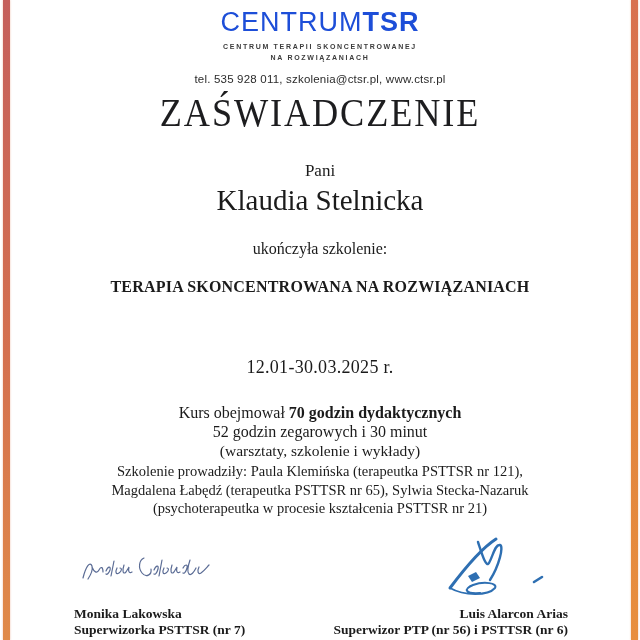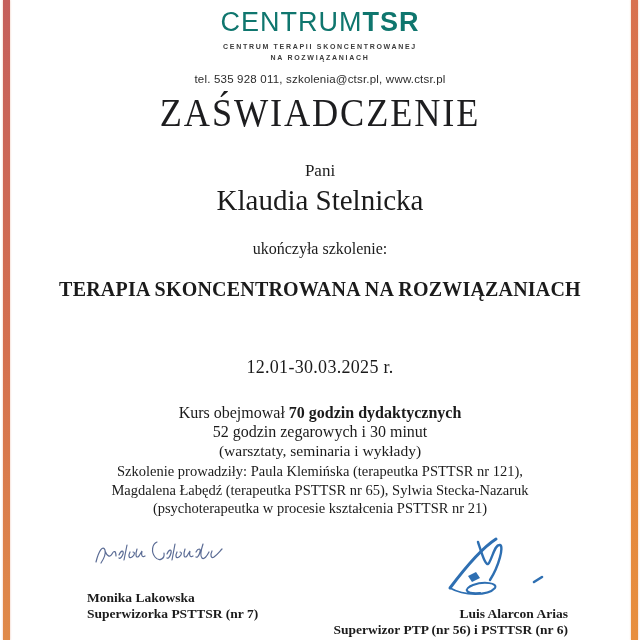--- a/index.html
+++ b/index.html
@@ -5,44 +5,44 @@
   html,body{margin:0;padding:0;background:#fff;}
   .page{position:relative;width:640px;height:640px;background:#ffffff;overflow:hidden;
         font-family:"Liberation Serif",serif;color:#1b1b1b;}
   .stripe{position:absolute;top:0;bottom:0;width:7px;}
   .stripe-left{left:3px;background:linear-gradient(180deg,#c5605c 0%,#d4704f 55%,#e08a49 100%);box-shadow:0 0 2px rgba(220,120,80,.55);}
   .stripe-right{right:2px;background:linear-gradient(180deg,#d8724f 0%,#e0813f 55%,#e88f3e 100%);box-shadow:0 0 2px rgba(230,140,70,.55);}
 
   .abs{position:absolute;left:24px;right:24px;text-align:center;}
 
   .header{top:8px;font-family:"Liberation Sans",sans-serif;}
-  .logo{font-size:27px;letter-spacing:1px;color:#0f766e;line-height:1.1;}
+  .logo{font-size:27px;letter-spacing:1px;color:#1d4ed8;line-height:1.1;}
   .logo-light{font-weight:500;}
   .logo-heavy{font-weight:800;}
   .logo-sub{margin-top:3px;font-size:7px;font-weight:700;letter-spacing:1.7px;color:#3c3c3c;line-height:1.6;}
   .contact{margin-top:10px;font-size:11.5px;font-weight:500;letter-spacing:.2px;color:#2b2b2b;}
 
   .title{top:90px;margin:0;font-weight:400;font-size:39px;letter-spacing:2px;color:#1d1d1f;
          transform:scaleX(.93);transform-origin:center;}
 
   .salutation{top:161px;font-size:17px;}
   .name{top:184px;font-size:29px;}
   .completion{top:240px;font-size:16px;}
 
-  .course{top:276px;font-size:20px;font-weight:700;line-height:1.32;letter-spacing:.2px;}
+  .course{top:276px;font-size:16px;font-weight:700;line-height:1.32;letter-spacing:.2px;}
   .dates{top:357px;font-size:18px;letter-spacing:.3px;}
 
   .details{top:402px;}
   .d-hours{font-size:16px;line-height:22px;}
   .d-sub{font-size:16px;line-height:16px;}
   .d-format{font-size:15.5px;line-height:22px;}
   .d-tr{font-size:14.5px;line-height:18.5px;}
 
-  .signatures{position:absolute;left:87px;right:72px;bottom:2px;display:flex;
-              justify-content:space-between;}
+  .signatures{position:absolute;left:74px;right:72px;bottom:2px;display:flex;
+              justify-content:space-between;align-items:flex-end;}
   .sig-name,.sig-role{font-weight:700;font-size:13.5px;line-height:1.18;color:#1b1b1b;}
   .sig-left{text-align:left;}
   .sig-right{text-align:right;}
   .sig-left svg{display:block;margin:0 0 20px 6px;}
   .sig-right svg{display:block;margin:0 22px 4px auto;}
 </style>
 </head>
 <body>
 
 <div class="page">
@@ -66,21 +66,21 @@
 
   <div class="abs course">
     <div>TERAPIA SKONCENTROWANA NA ROZWIĄZANIACH</div>
   </div>
 
   <div class="abs dates">12.01-30.03.2025 r.</div>
 
   <div class="abs details">
     <div class="d-hours"><span>Kurs obejmował </span><strong>70 godzin dydaktycznych</strong></div>
     <div class="d-sub">52 godzin zegarowych i 30 minut</div>
-    <div class="d-format">(warsztaty, seminaria i wykłady)</div>
+    <div class="d-format">(warsztaty, szkolenie i wykłady)</div>
     <div class="d-tr">Szkolenie prowadziły: Paula Klemińska (terapeutka PSTTSR nr 121),</div>
     <div class="d-tr">Magdalena Łabędź (terapeutka PSTTSR nr 65), Sylwia Stecka-Nazaruk</div>
     <div class="d-tr">(psychoterapeutka w procesie kształcenia PSTTSR nr 21)</div>
   </div>
 
   <div class="signatures">
     <div class="sig sig-left">
       <svg width="132" height="34" viewBox="0 0 132 34" fill="none">
         <path stroke-width="1.2" stroke-linecap="round" fill="none" d="M3,26 C6,14 10,9 12,14 C13,18 10,24 8,27 M12,15 C14,20 17,22 19,18 C21,14 23,15 23,20 M26,19 C28,14 31,14 30,18 C29,21 27,23 26,22 M34,9 L31,24 M37,16 C35,20 36,23 39,21 C42,19 42,16 40,16 M44,13 C42,19 43,23 46,20 L49,15 C48,19 49,22 52,20" stroke="#5b6c95"></path>
         <path stroke-width="1.2" stroke-linecap="round" fill="none" d="M64,6 C59,8 58,16 62,21 C66,26 72,23 71,17 M74,18 C76,13 79,13 78,17 C77,21 75,23 74,22 M82,8 L79,24 M84,16 C82,20 83,23 86,21 C89,19 89,16 87,16 M92,13 C90,19 91,23 94,20 L97,15 C96,19 97,22 100,20 M103,16 C105,12 108,12 107,16 C106,20 104,22 103,21 M110,8 C108,14 107,20 109,22 C111,24 114,20 116,16 M119,15 C117,19 118,23 121,21 C125,18 127,15 129,13" stroke="#5b6c95"></path>

